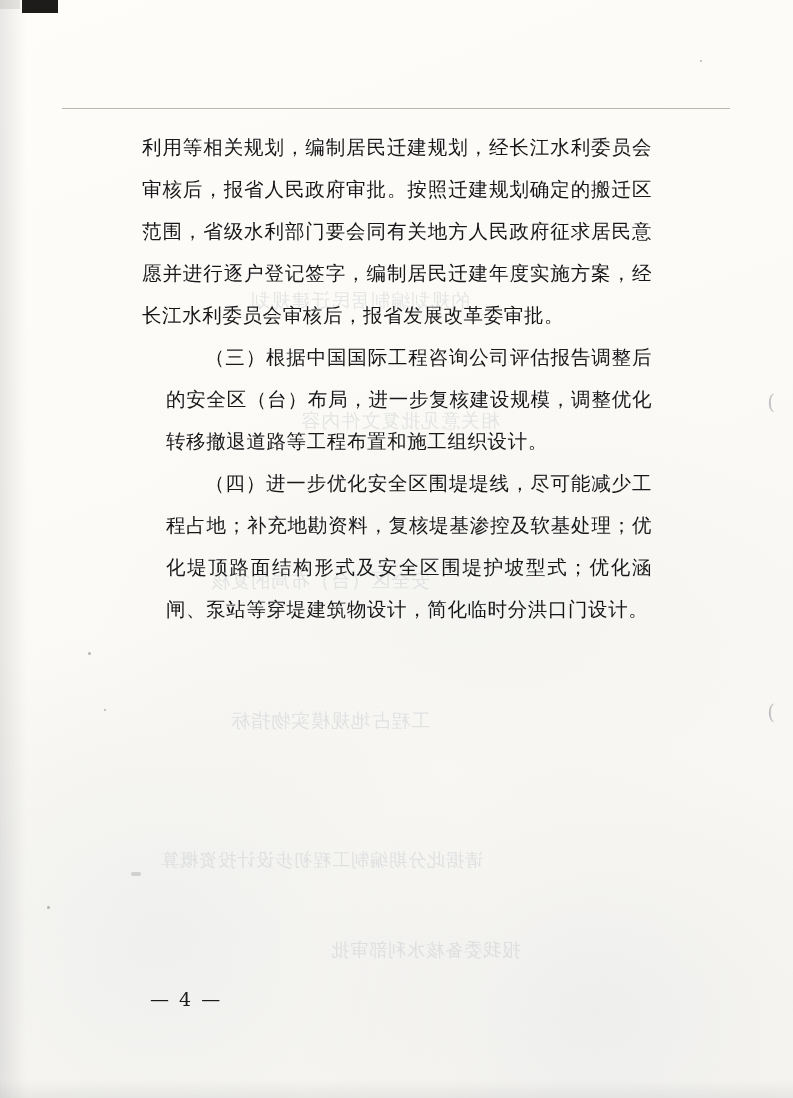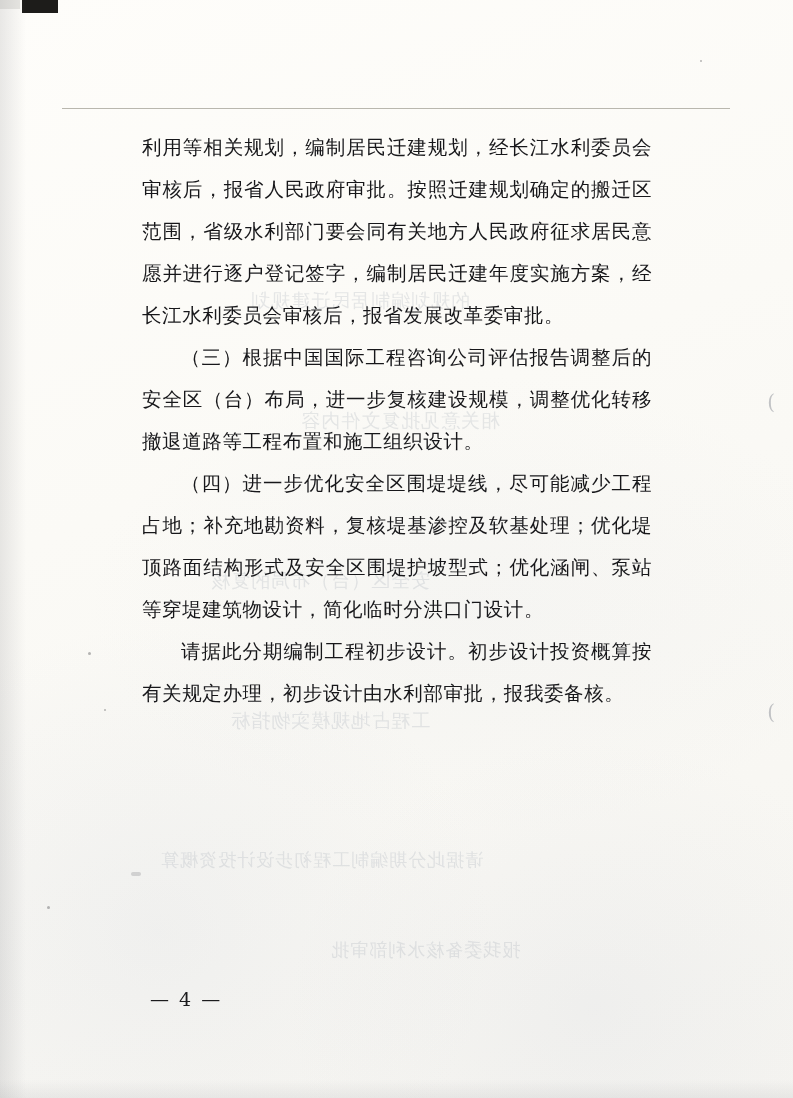--- a/index.html
+++ b/index.html
@@ -80,20 +80,21 @@
     margin: 0;
     text-indent: 0;
     font-family: "DejaVu Serif", "Liberation Serif", serif;
     font-weight: 500;
   }
   .para.indent {
     text-indent: 39px;
   }
   .para + .para {
     margin-top: 0px;
+    margin-left: 24px;
   }
   
   .ghost {
     position: absolute;
     color: rgba(120,130,150,0.17);
     font-family: "DejaVu Serif", "Liberation Serif", serif;
     font-size: 19px;
     line-height: 40px;
     letter-spacing: 1px;
     transform: scaleX(-1);
@@ -147,21 +148,20 @@
   <div class="ghost g2">相关意见批复文件内容</div>
   <div class="ghost g3">安全区（台）布局的复核</div>
   <div class="ghost g4">工程占地规模实物指标</div>
   <div class="ghost g5">请据此分期编制工程初步设计投资概算</div>
   <div class="ghost g6">报我委备核水利部审批</div>
 
   <div class="doc-body">
     <p class="para">利用等相关规划，编制居民迁建规划，经长江水利委员会审核后，报省人民政府审批。按照迁建规划确定的搬迁区范围，省级水利部门要会同有关地方人民政府征求居民意愿并进行逐户登记签字，编制居民迁建年度实施方案，经长江水利委员会审核后，报省发展改革委审批。</p>
     <p class="para indent">（三）根据中国国际工程咨询公司评估报告调整后的安全区（台）布局，进一步复核建设规模，调整优化转移撤退道路等工程布置和施工组织设计。</p>
     <p class="para indent">（四）进一步优化安全区围堤堤线，尽可能减少工程占地；补充地勘资料，复核堤基渗控及软基处理；优化堤顶路面结构形式及安全区围堤护坡型式；优化涵闸、泵站等穿堤建筑物设计，简化临时分洪口门设计。</p>
-    <p class="para indent">请据此分期编制工程初步设计。初步设计投资概算按有关规定办理，初步设计由水利部审批，报我委备核。</p>
   </div>
 
   <div class="footer">— 4 —</div>
 
   <div class="speck" style="left:88px; top:652px; width:3px; height:3px;"></div>
   <div class="speck" style="left:104px; top:709px; width:2px; height:2px;"></div>
   <div class="speck" style="left:47px; top:906px; width:3px; height:3px;"></div>
   <div class="speck" style="left:131px; top:872px; width:10px; height:4px; border-radius:2px; opacity:0.25;"></div>
   <div class="speck" style="left:700px; top:60px; width:2px; height:2px;"></div>
 

